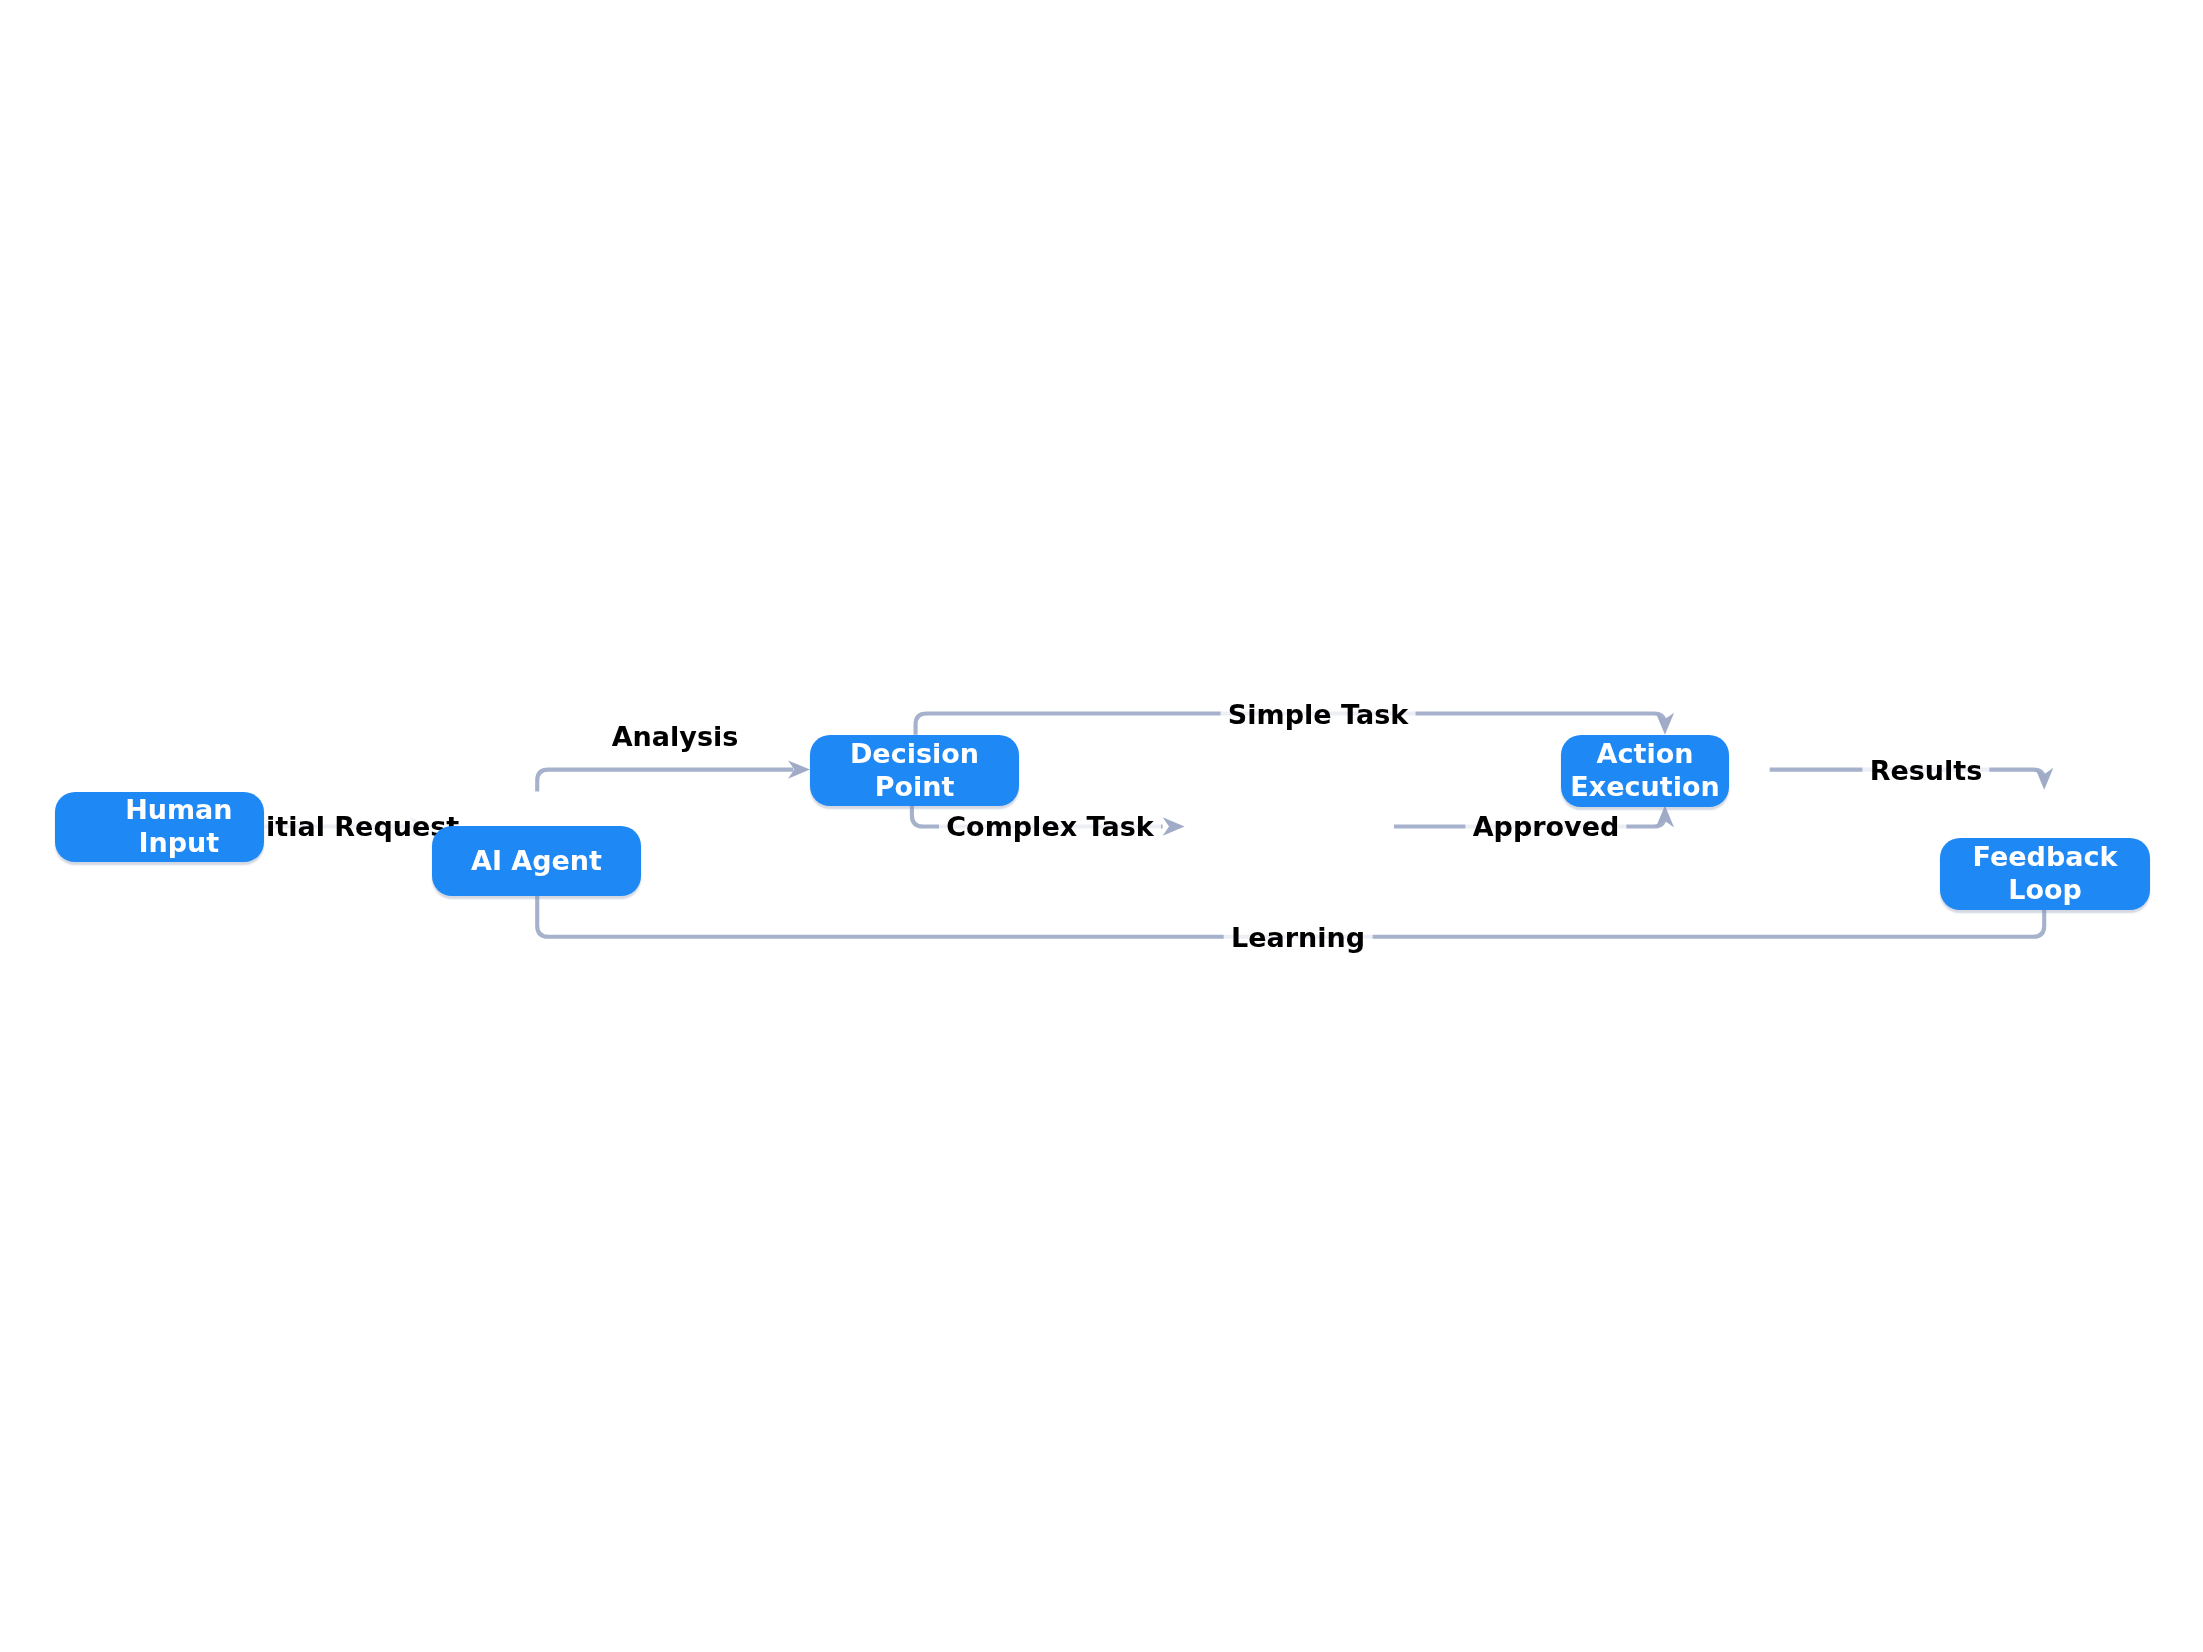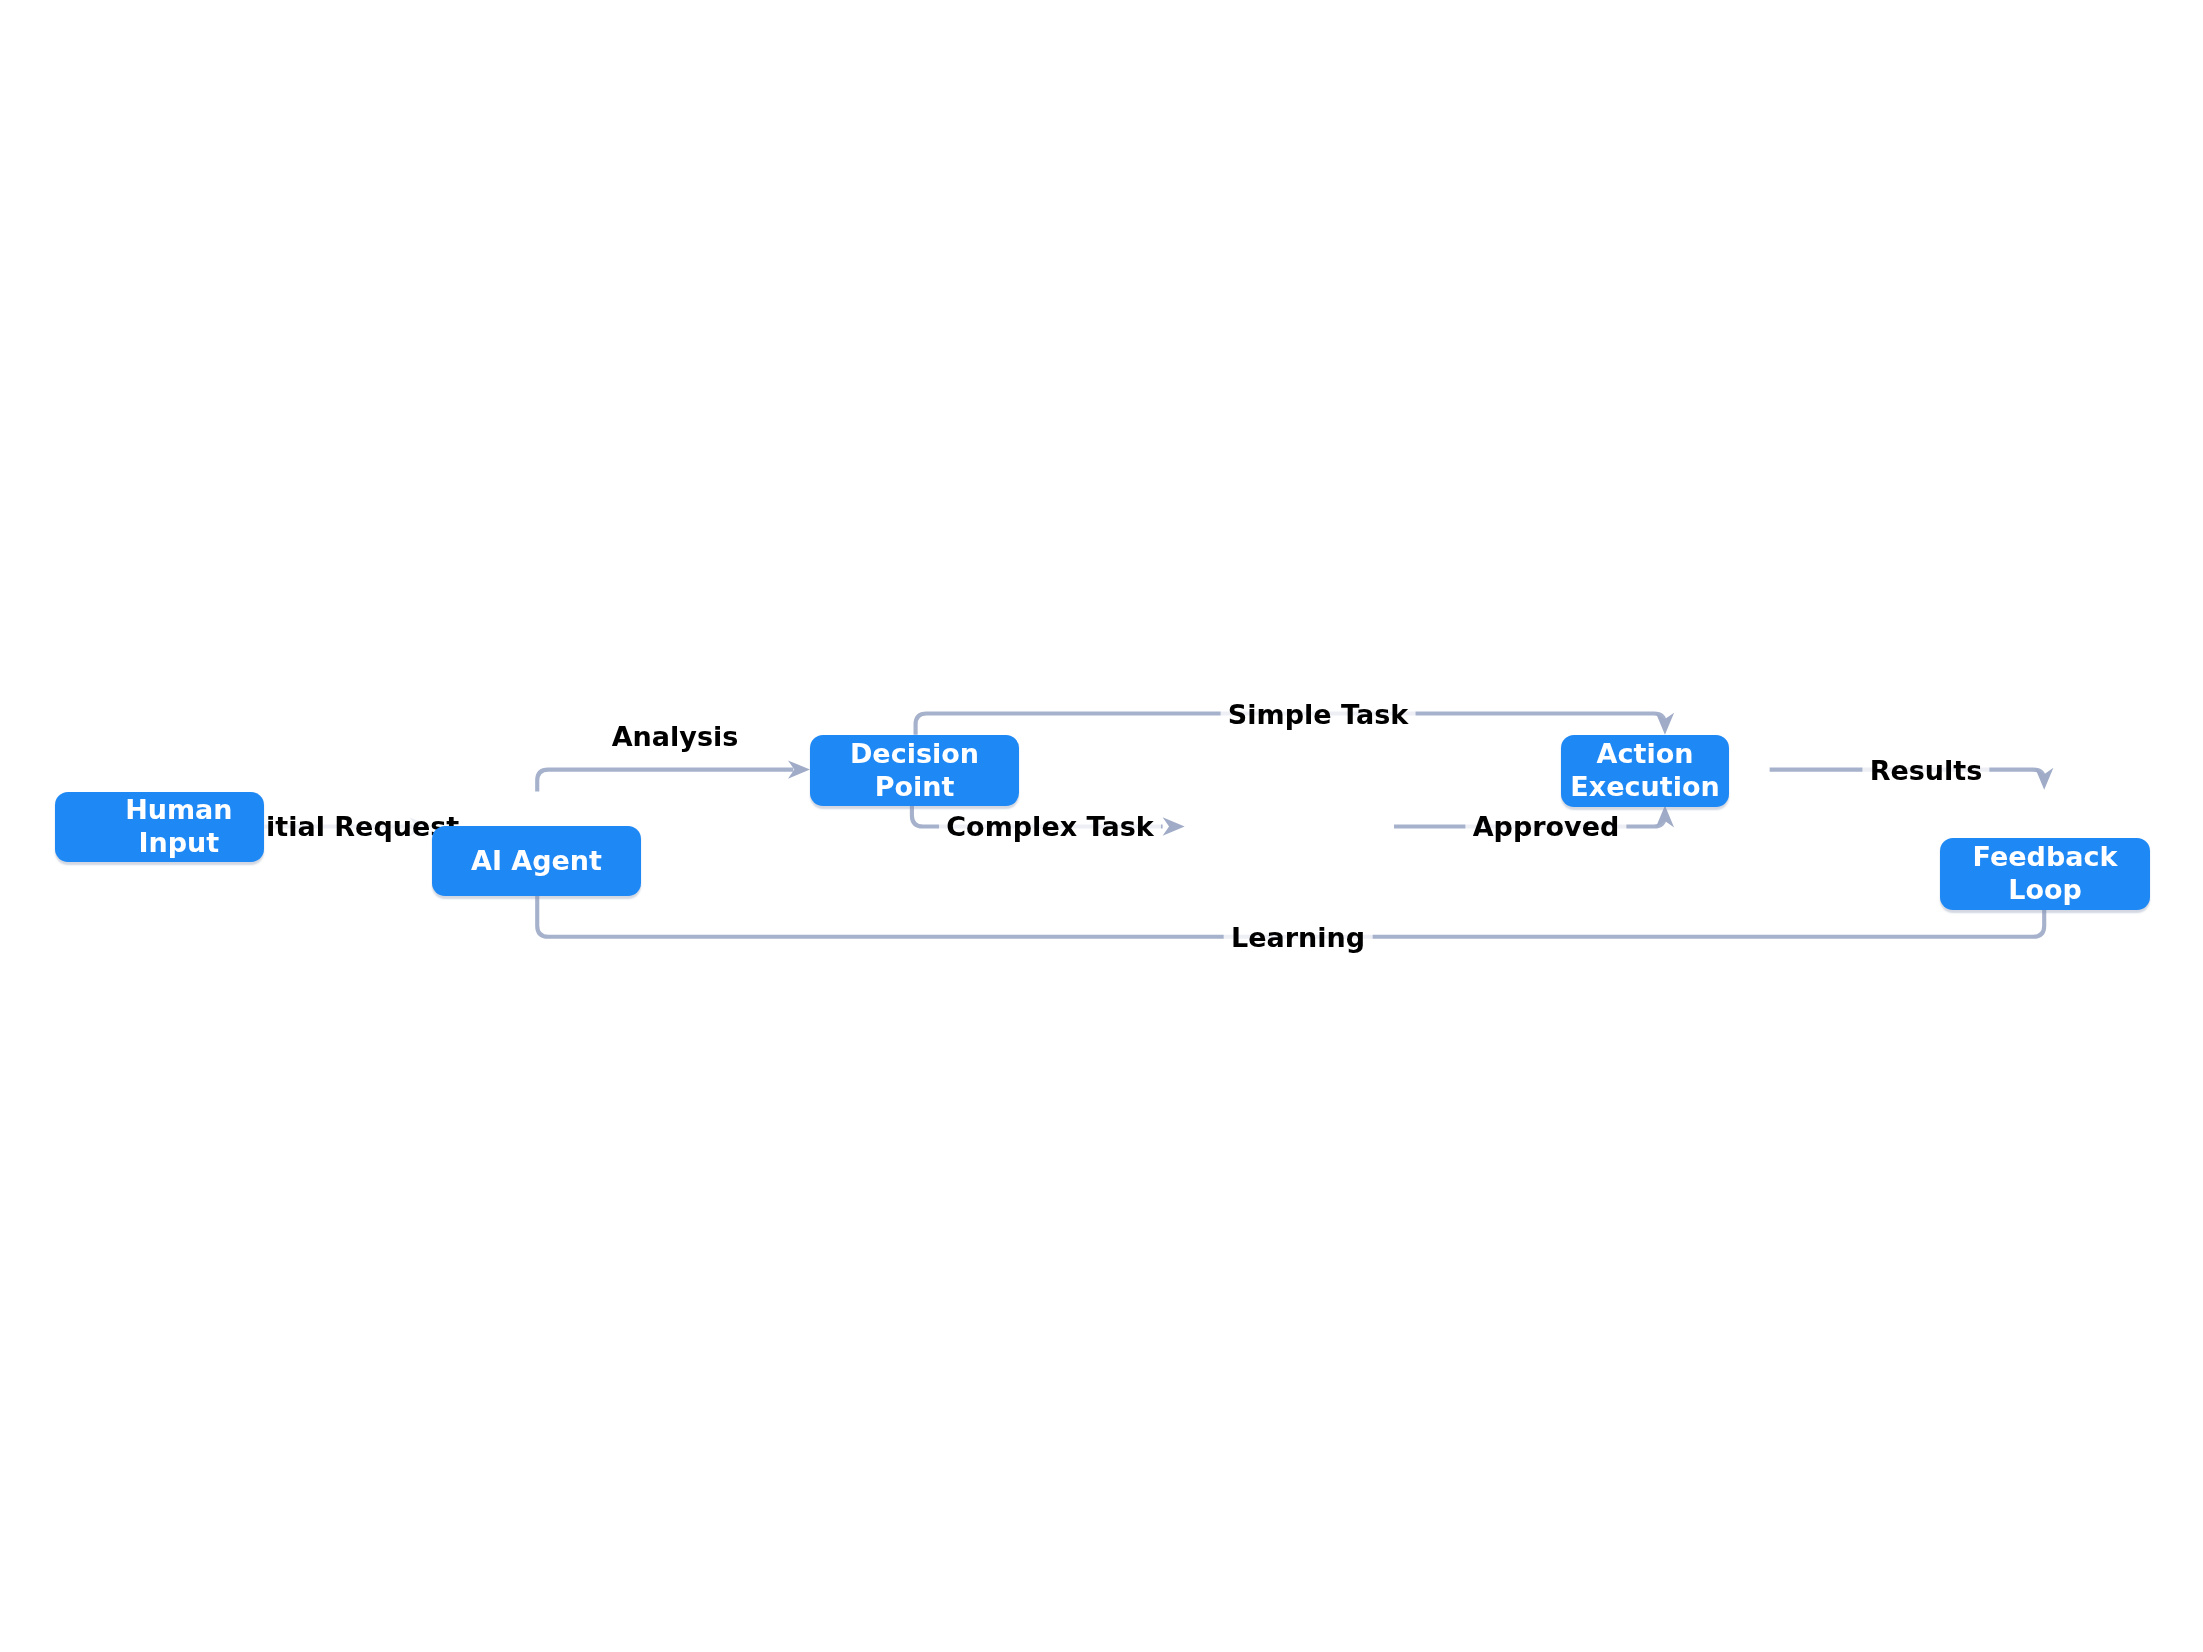--- a/index.html
+++ b/index.html
@@ -45,21 +45,21 @@
     text-align: center;
   }
   .node {
     position: absolute;
     z-index: 3;
     background: #1e88f5;
     color: #ffffff;
     font-size: 27px;
     font-weight: bold;
     line-height: 1.22;
-    border-radius: 13px;
+    border-radius: 20px;
     display: flex;
     align-items: center;
     justify-content: center;
     text-align: center;
     padding: 0 7.3px;
     box-sizing: border-box;
     box-shadow: 0 2.8px 1.8px rgba(125, 140, 170, 0.35);
   }
   
   #node-human-input      { left: 55px;   top: 792px; width: 209px; height: 70px; padding-left: 46px; }

